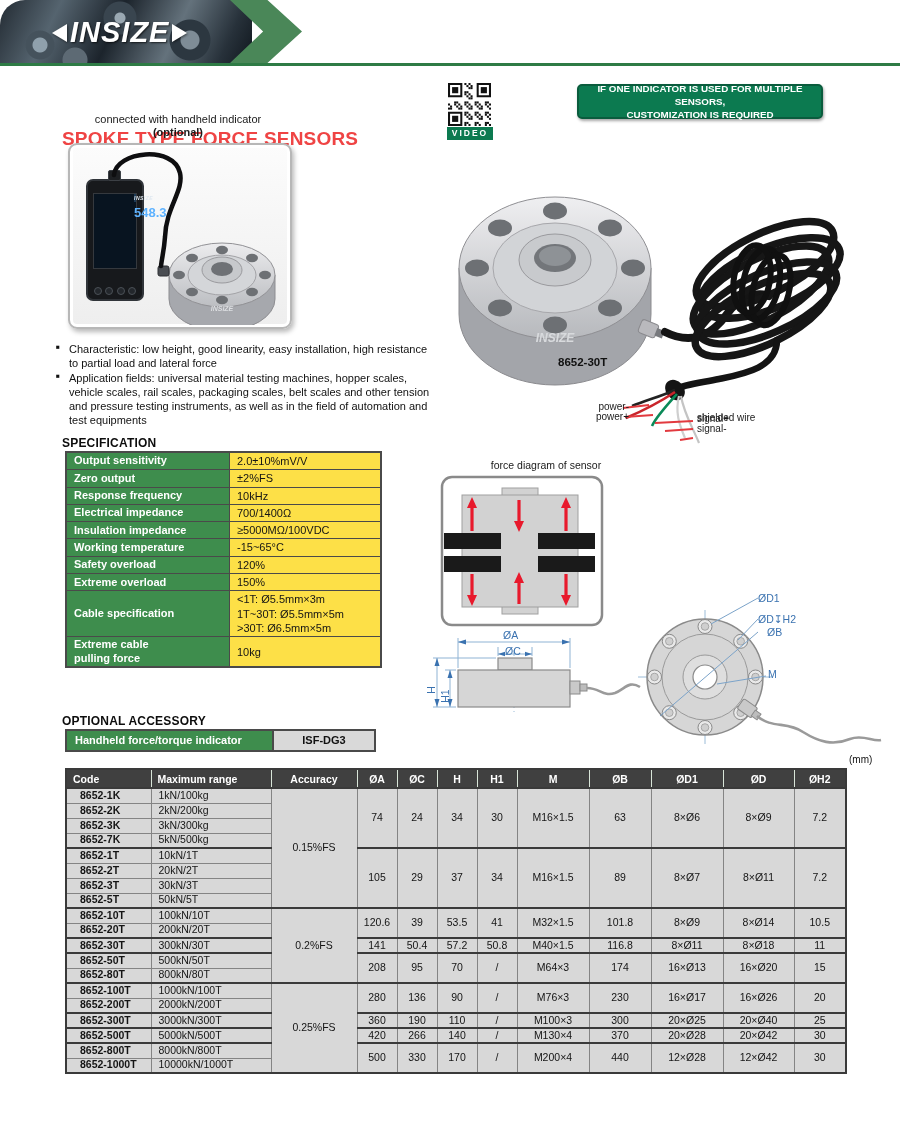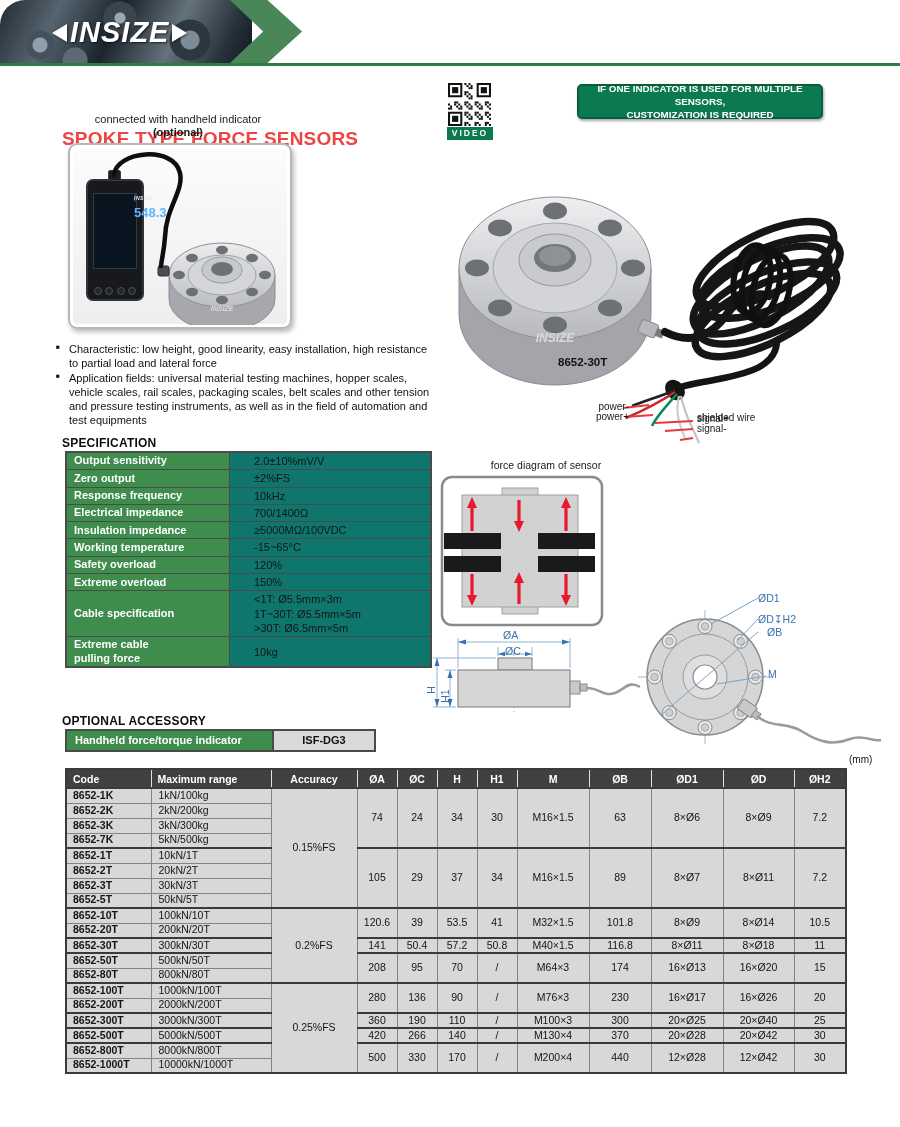--- a/index.html
+++ b/index.html
@@ -56,23 +56,23 @@
   .wl-right { width:72px; text-align:right; }
 
   
   .features { position:absolute; left:56px; top:342px; width:382px; list-style:none; font-size:11px; line-height:1.28; color:#111; }
   .features li { position:relative; padding-left:13px; margin-bottom:1px; }
   .features li::before { content:"■"; position:absolute; left:0; top:1px; font-size:6.5px; }
 
   
   .sec-h { position:absolute; font-size:12px; font-weight:bold; color:#0d0d0d; letter-spacing:.2px; }
   .spec-wrap { position:absolute; left:65px; top:451px; }
-  table.spec { border-collapse:separate; border-spacing:1.5px; background:#4a4a4a; border:1px solid #4a4a4a; width:367px; }
+  table.spec { border-collapse:separate; border-spacing:1.5px; background:#4a4a4a; border:1px solid #4a4a4a; width:317px; }
   table.spec th { background:#3e8d4d; color:#fff; font-size:11px; font-weight:bold; text-align:left; padding:1px 7px; width:162px; line-height:1.22; white-space:pre-line; }
-  table.spec td { background:#0f766e; color:#141414; font-size:11px; padding:1px 24px; line-height:1.3; white-space:pre-line; }
+  table.spec td { background:#fde047; color:#141414; font-size:11px; padding:1px 7px; line-height:1.3; white-space:pre-line; }
 
   
   .force-caption { position:absolute; left:440px; top:459px; width:212px; text-align:center; font-size:10.5px; color:#1a1a1a; }
   .force-svg { position:absolute; left:438px; top:473px; }
   .draw-svg { position:absolute; left:425px; top:588px; }
   .dlab { position:absolute; font-size:10.5px; color:#3a72b0; }
   .vbox { position:absolute; width:14px; height:28px; display:flex; align-items:center; justify-content:center; }
   .vbox span { transform:rotate(-90deg); font-size:10.5px; color:#3a72b0; }
 
   
@@ -80,21 +80,21 @@
   .acc-label { width:205px; height:19px; background:#3e8d4d; color:#fff; font-size:11px; font-weight:bold; line-height:19px; padding-left:8px; }
   .acc-value { width:100px; height:19px; background:#d9d9d9; color:#111; font-size:11px; font-weight:bold; line-height:19px; text-align:center; }
   .mm-note { position:absolute; left:849px; top:754px; font-size:10px; color:#111; }
 
   
   .dim-wrap { position:absolute; left:65px; top:768px; }
   table.dim { border-collapse:collapse; table-layout:fixed; width:780px; font-size:10.5px; border:2px solid #3a3a3a; }
   table.dim th { background:#404040; color:#fff; font-weight:bold; border:1px solid #d8e5d8; height:19px; padding:0 2px; }
   table.dim th:first-child, table.dim th:nth-child(2) { text-align:left; padding-left:6px; }
   table.dim td { background:#d8d8d8; color:#141414; border:1px solid #848484; text-align:center; height:15px; padding:0 2px; line-height:1.1; }
-  table.dim td.code { text-align:left; font-weight:bold; padding-left:6px; }
+  table.dim td.code { text-align:left; font-weight:bold; padding-left:13px; }
   table.dim td.range { text-align:left; padding-left:7px; }
   table.dim tr.grp td { border-top:2px solid #3a3a3a; }
 </style>
 </head>
 <body>
 
 <div class="page">
 
   <div class="hdr-photo"></div>
   <div class="hdr-chevron"></div>

